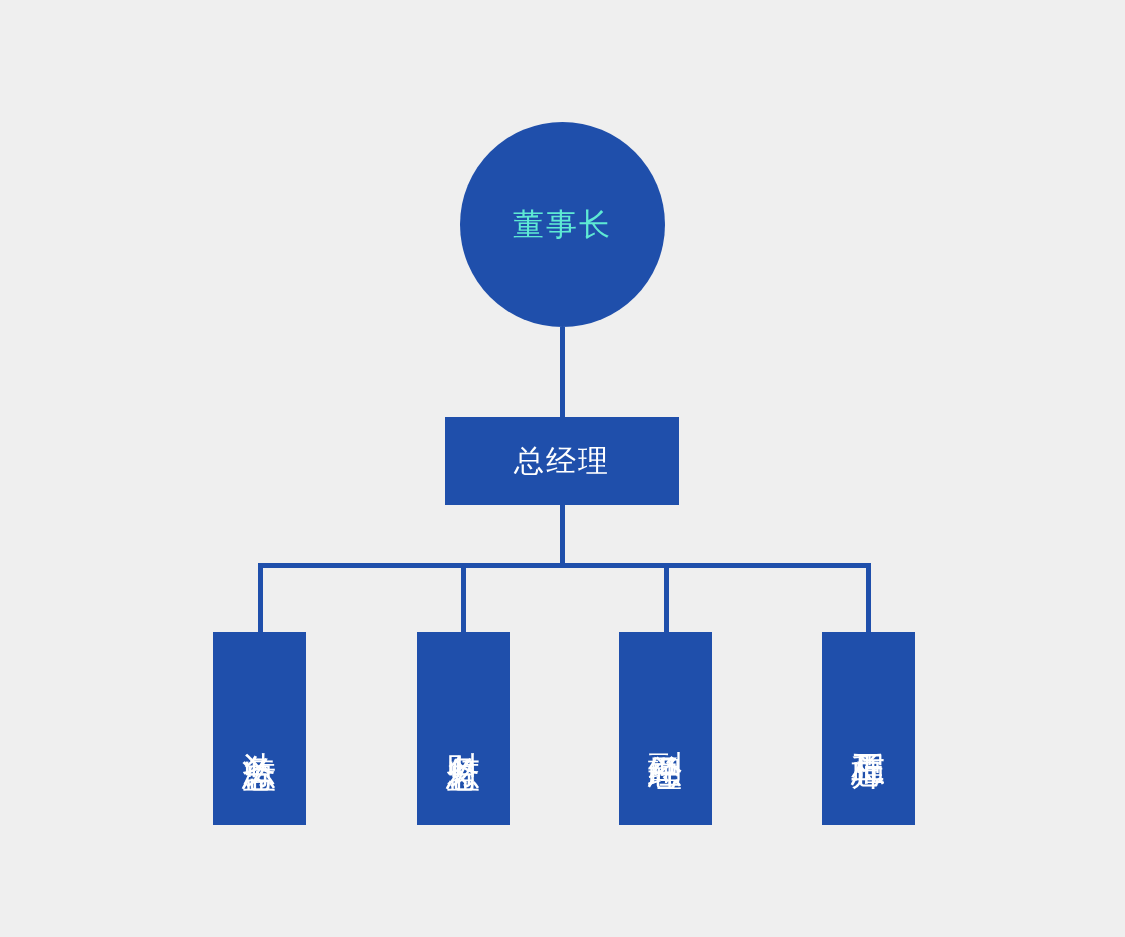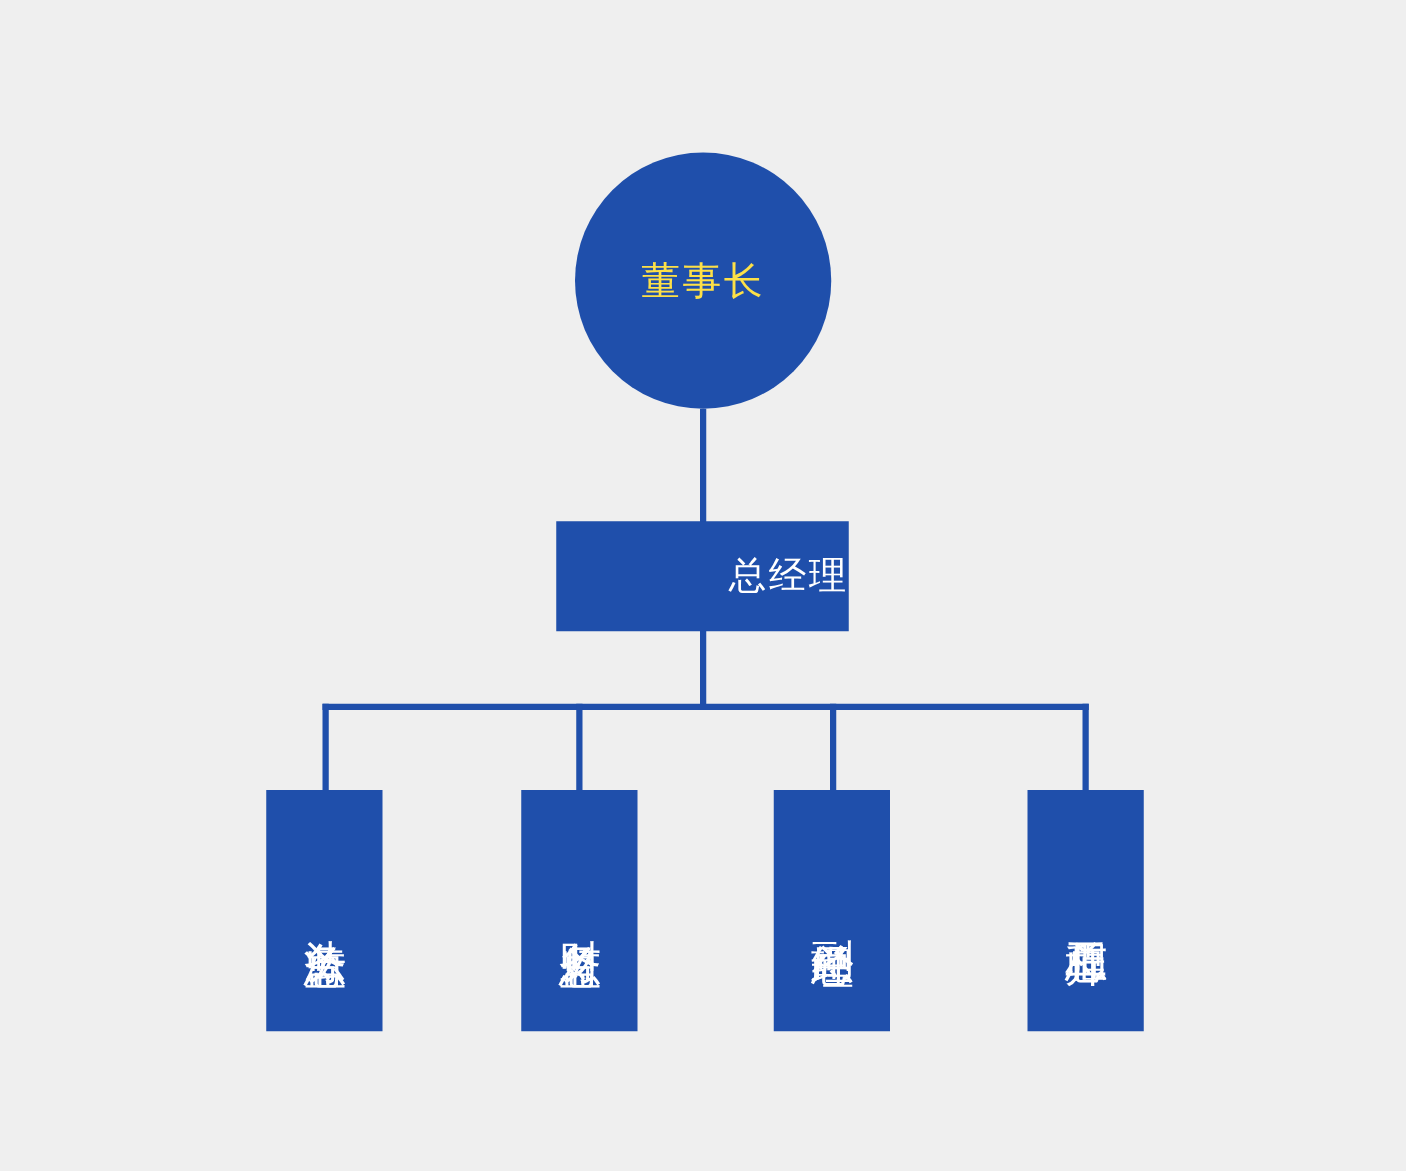--- a/index.html
+++ b/index.html
@@ -41,38 +41,38 @@
     top: 122px;
     width: 205px;
     height: 205px;
     border-radius: 50%;
     background: #1f4fab;
     display: flex;
     align-items: center;
     justify-content: center;
   }
   .node-circle .label {
-    color: #fde047;
+    color: #5eead4;
     font-size: 31px;
     letter-spacing: 2px;
     line-height: 1;
     white-space: nowrap;
   }
 
   
   .node-box {
     position: absolute;
     left: 445px;
     top: 417px;
     width: 234px;
     height: 88px;
     background: #1f4fab;
     display: flex;
     align-items: center;
-    justify-content: flex-end;
+    justify-content: center;
   }
   .node-box .label {
     color: #ffffff;
     font-size: 30px;
     letter-spacing: 2px;
     line-height: 1;
     white-space: nowrap;
   }
 
   

